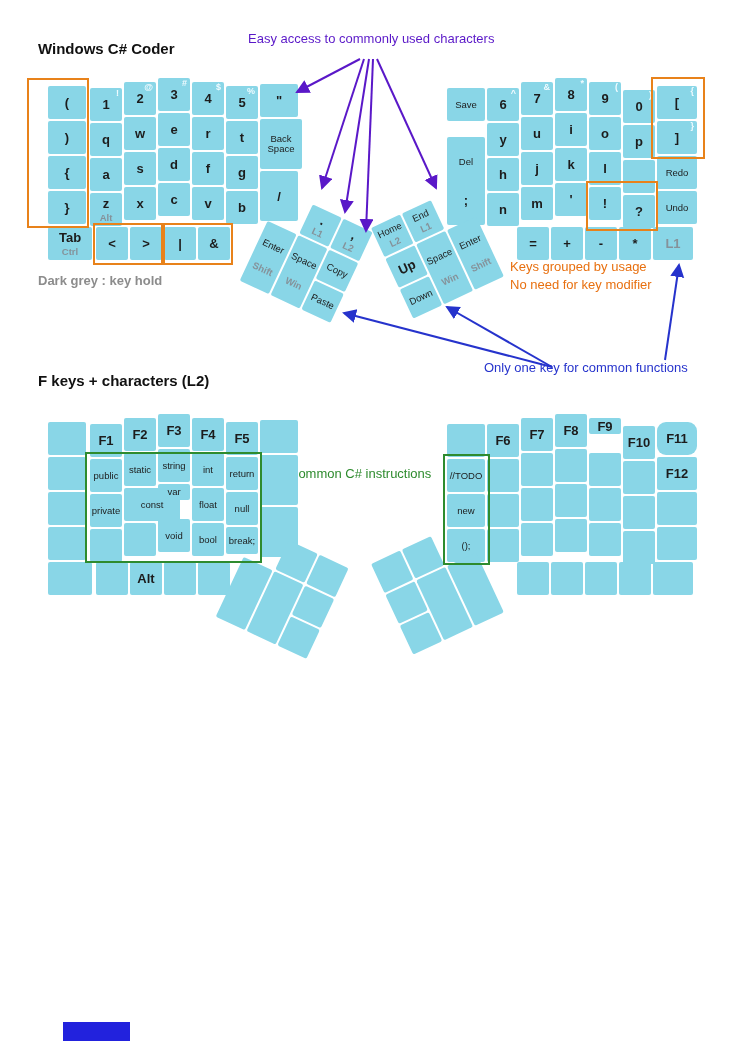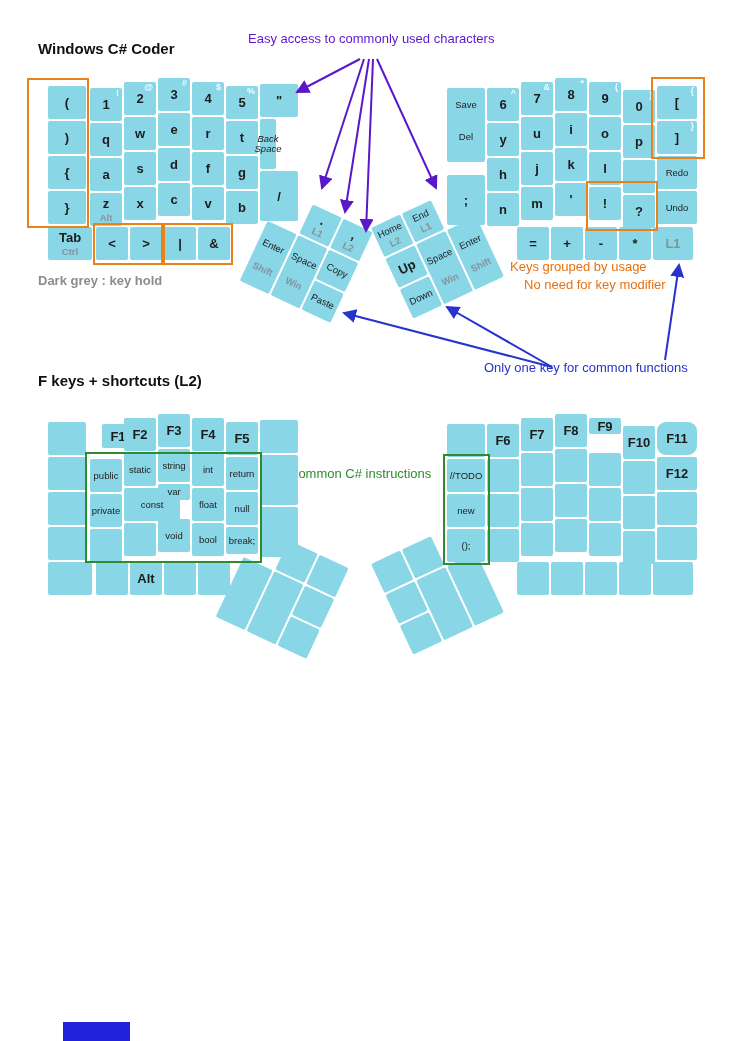--- a/index.html
+++ b/index.html
@@ -29,26 +29,26 @@
   .box-green{border:2px solid #2e8b2e;}
   .arrows{position:absolute;left:0;top:0;z-index:40;pointer-events:none;}
   .footer-bar{position:absolute;left:63px;top:1022px;width:67px;height:19px;background:#2222dd;}
 </style>
 </head>
 <body>
 
 <div class="page">
 
   <div class="title t1">Windows C# Coder</div>
-  <div class="title t2">F keys + shortcuts (L2)</div>
+  <div class="title t2">F keys + characters (L2)</div>
 
   <div class="ann c-purple" style="left:248px;top:31px;">Easy access to commonly used characters</div>
   <div class="ann c-grey" style="left:38px;top:273px;">Dark grey : key hold</div>
   <div class="ann c-orange" style="left:510px;top:259px;">Keys grouped by usage</div>
-  <div class="ann c-orange" style="left:524px;top:277px;">No need for key modifier</div>
+  <div class="ann c-orange" style="left:510px;top:277px;">No need for key modifier</div>
   <div class="ann c-blue" style="left:484px;top:360px;">Only one key for common functions</div>
   <div class="ann c-green" style="left:289px;top:466px;">Common C# instructions</div>
 
   <div id="keys">
       <div class="key" style="left: 48px; top: 86px; width: 38px; height: 33px;">
         <span class="kmain">(</span>
       </div>
       <div class="key" style="left: 90px; top: 88px; width: 32px; height: 33px;">
         <span class="kmain">1</span>
         <span class="ksup">!</span>
@@ -83,21 +83,21 @@
       </div>
       <div class="key" style="left: 158px; top: 113px; width: 32px; height: 33px;">
         <span class="kmain">e</span>
       </div>
       <div class="key" style="left: 192px; top: 117px; width: 32px; height: 33px;">
         <span class="kmain">r</span>
       </div>
       <div class="key" style="left: 226px; top: 121px; width: 32px; height: 33px;">
         <span class="kmain">t</span>
       </div>
-      <div class="key" style="left: 260px; top: 119px; width: 16px; height: 50px; font-style: italic;">
+      <div class="key" style="left: 260px; top: 119px; width: 42px; height: 50px;">
         <span class="kword">Back Space</span>
       </div>
       <div class="key" style="left: 48px; top: 156px; width: 38px; height: 33px;">
         <span class="kmain">{</span>
       </div>
       <div class="key" style="left: 90px; top: 158px; width: 32px; height: 33px;">
         <span class="kmain">a</span>
       </div>
       <div class="key" style="left: 124px; top: 152px; width: 32px; height: 33px;">
         <span class="kmain">s</span>
@@ -193,21 +193,21 @@
         <span class="ksup">(</span>
       </div>
       <div class="key" style="left: 623px; top: 90px; width: 32px; height: 33px;">
         <span class="kmain">0</span>
         <span class="ksup">)</span>
       </div>
       <div class="key" style="left: 657px; top: 86px; width: 40px; height: 33px;">
         <span class="kmain">[</span>
         <span class="ksup">{</span>
       </div>
-      <div class="key" style="left: 447px; top: 112px; width: 38px; height: 50px;">
+      <div class="key" style="left: 447px; top: 137px; width: 38px; height: 50px;">
         <span class="kword">Del</span>
       </div>
       <div class="key" style="left: 487px; top: 123px; width: 32px; height: 33px;">
         <span class="kmain">y</span>
       </div>
       <div class="key" style="left: 521px; top: 117px; width: 32px; height: 33px;">
         <span class="kmain">u</span>
       </div>
       <div class="key" style="left: 555px; top: 113px; width: 32px; height: 33px;">
         <span class="kmain">i</span>
@@ -294,21 +294,21 @@
         </div>
         <div class="key padded" style="left: 68px; top: 34px; width: 32px; height: 66px;">
           <span class="kword">Enter</span>
           <span class="khold">Shift</span>
         </div>
         <div class="key" style="left: 0px; top: 68px; width: 32px; height: 32px;">
           <span class="kword">Down</span>
         </div>
       </div>
       <div class="key" style="left: 48px; top: 422px; width: 38px; height: 33px;"></div>
-      <div class="key" style="left: 102px; top: 424px; width: 32px; height: 24px;">
+      <div class="key" style="left: 90px; top: 424px; width: 32px; height: 33px;">
         <span class="kmain">F1</span>
       </div>
       <div class="key" style="left: 124px; top: 418px; width: 32px; height: 33px;">
         <span class="kmain">F2</span>
       </div>
       <div class="key" style="left: 158px; top: 414px; width: 32px; height: 33px;">
         <span class="kmain">F3</span>
       </div>
       <div class="key" style="left: 192px; top: 418px; width: 32px; height: 33px;">
         <span class="kmain">F4</span>

